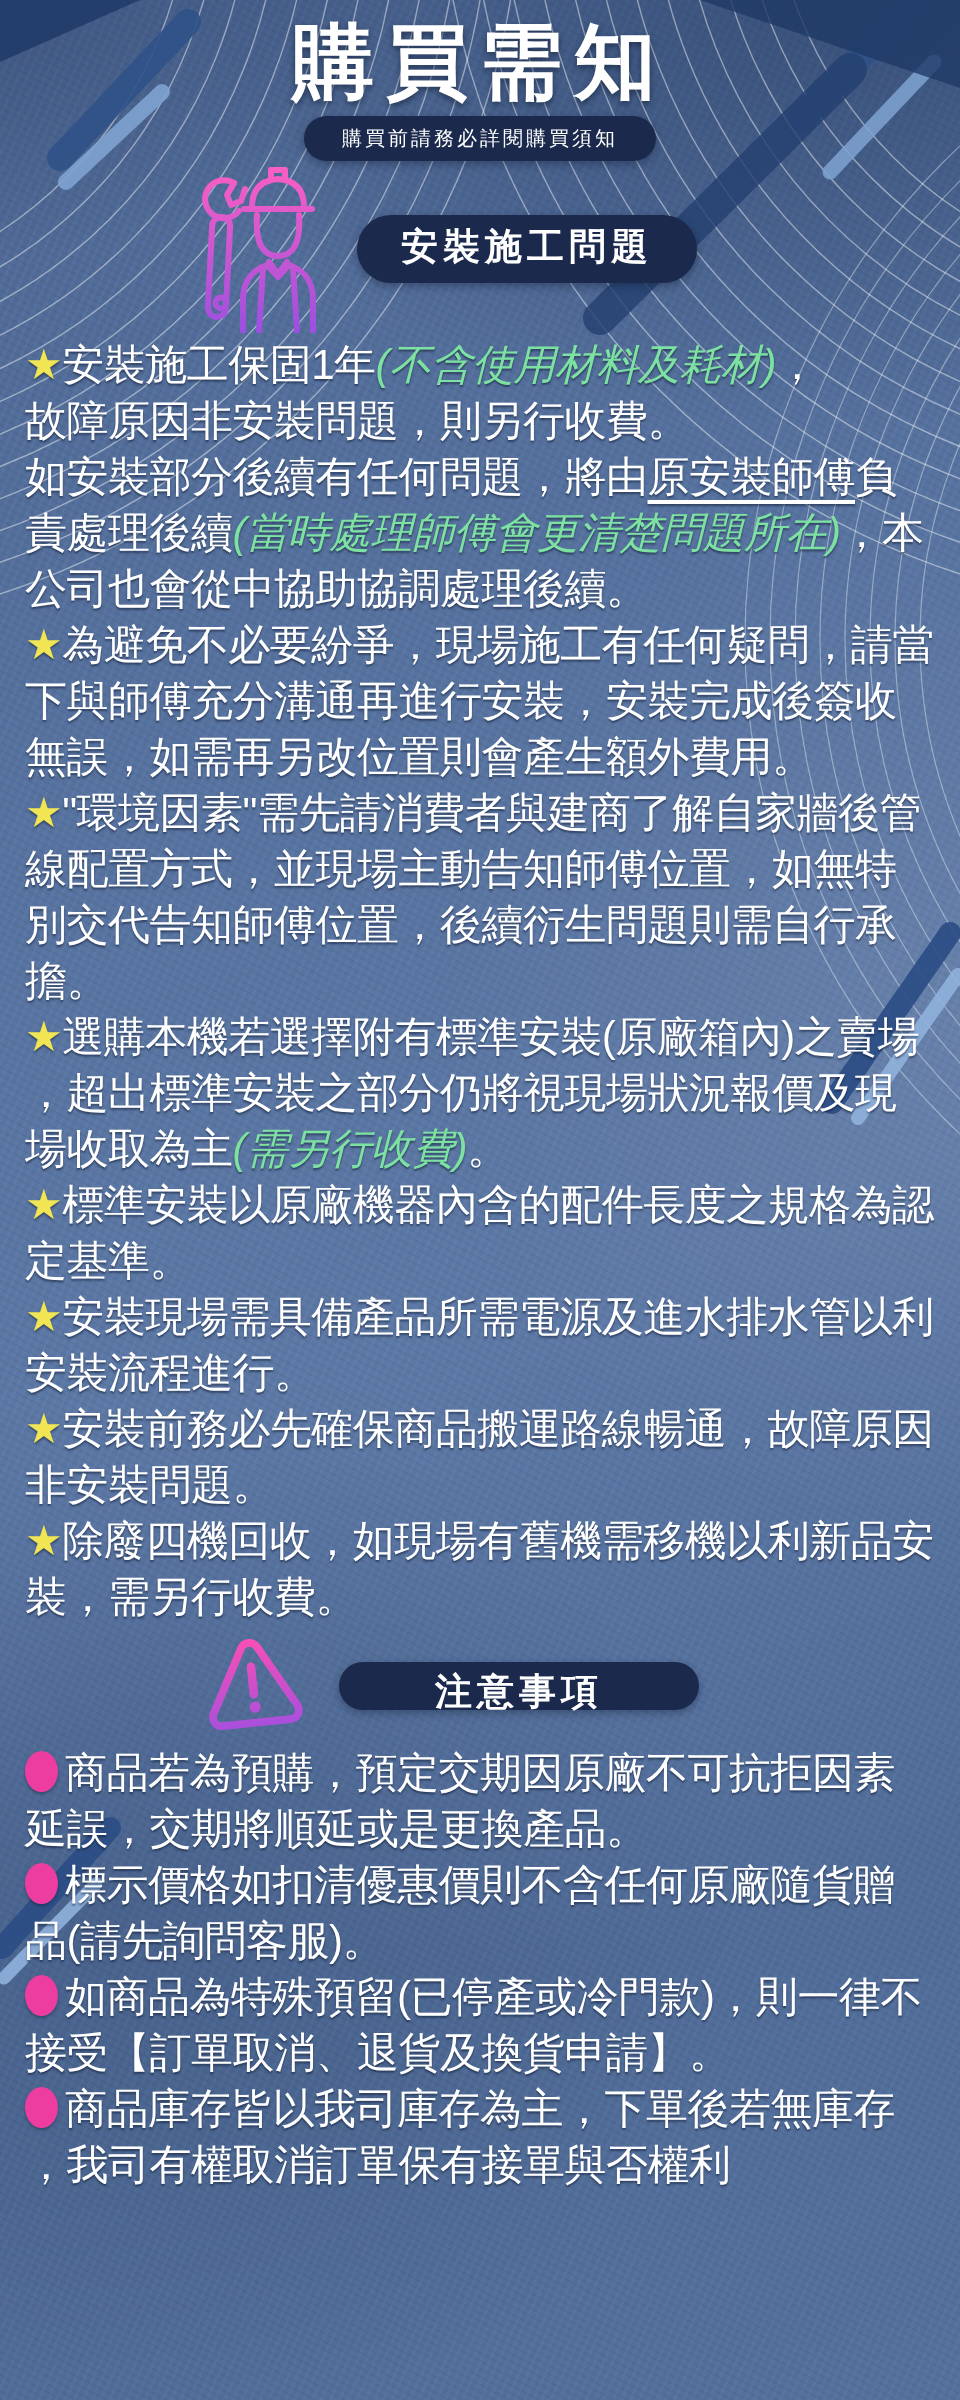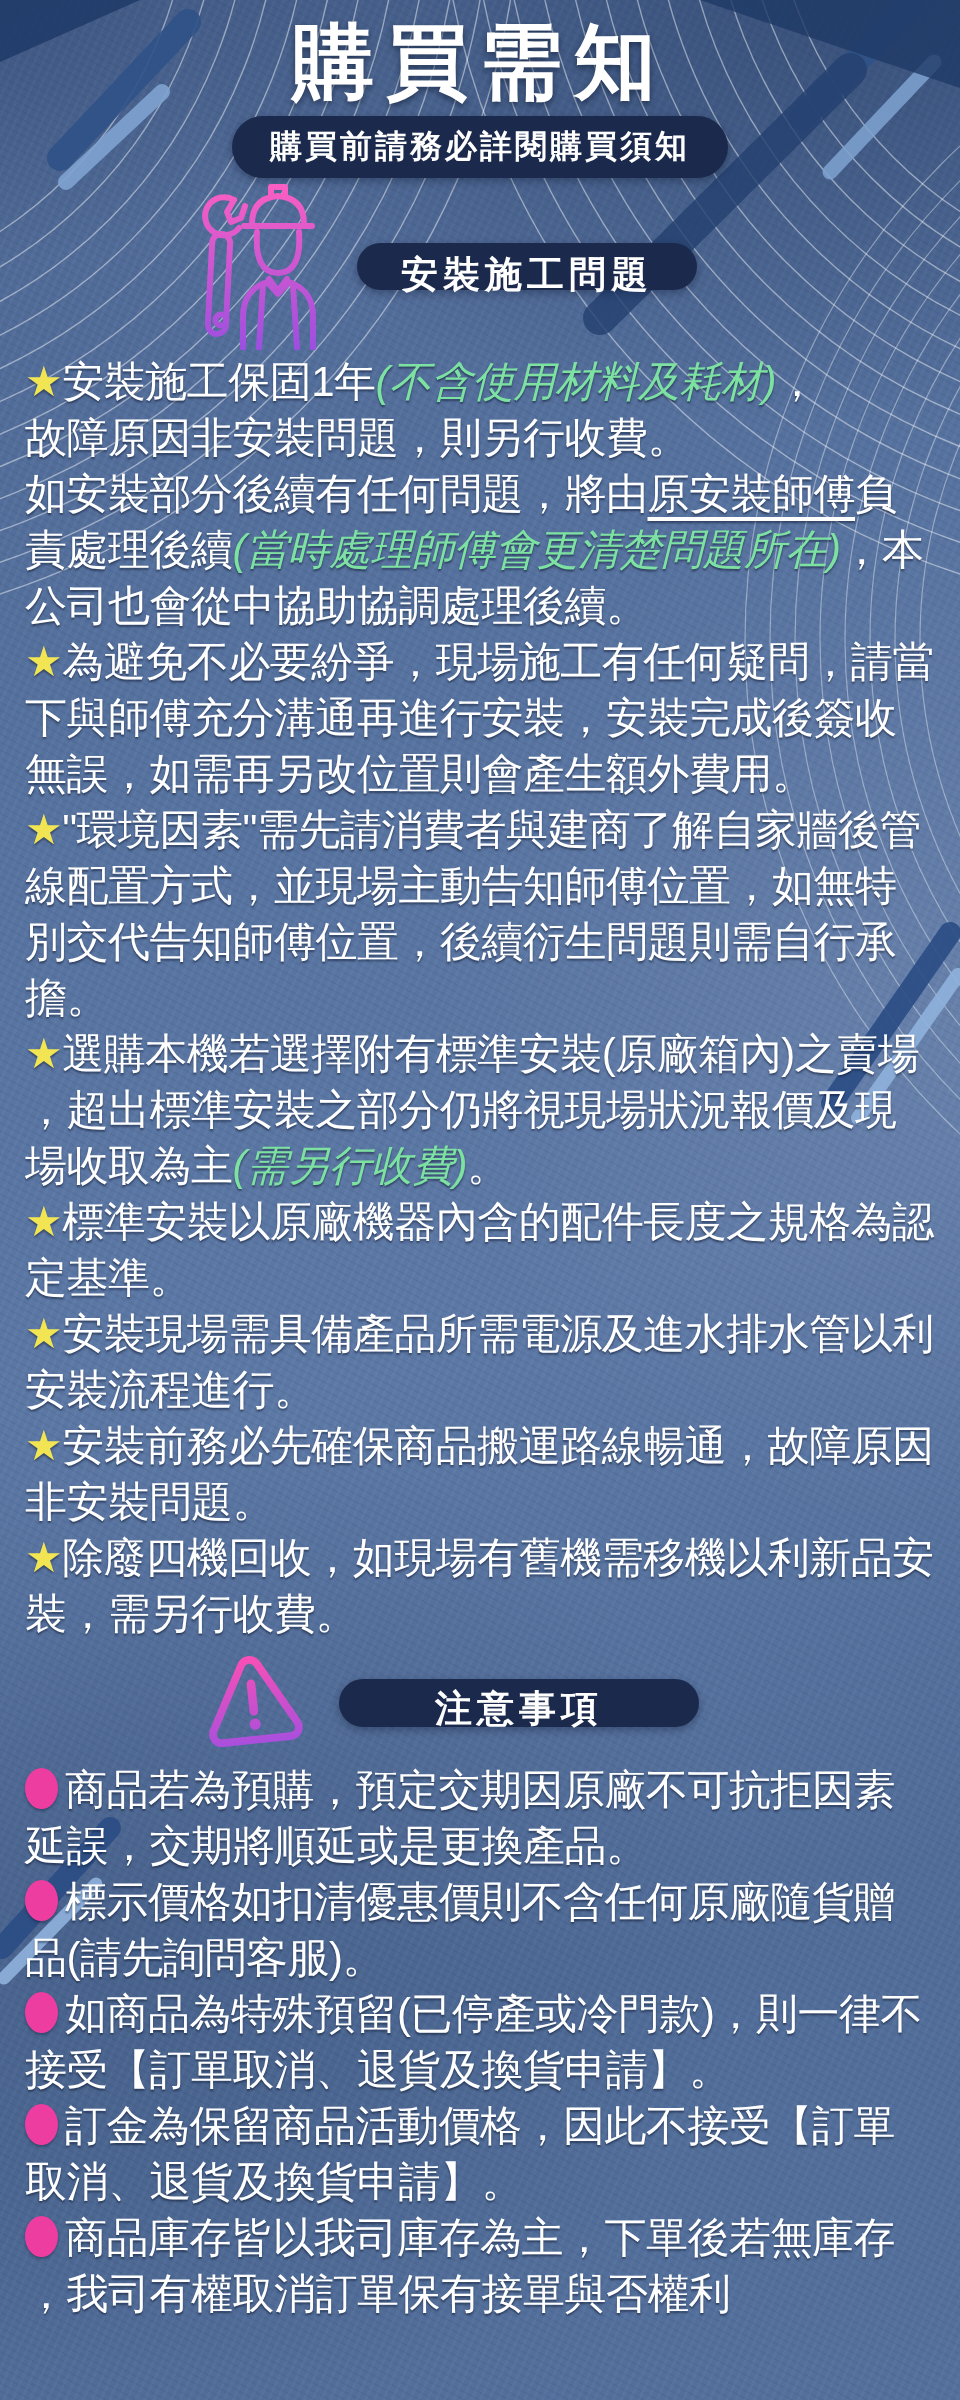--- a/index.html
+++ b/index.html
@@ -23,28 +23,28 @@
     font-size:82px;line-height:1.15;font-weight:700;color:#ffffff;
     text-align:center;margin:4px;letter-spacing:12px;
     text-shadow:0 3px 6px rgba(8,18,40,.55);
   }
   .pill{
     background:#1b2a4c;color:#ffffff;border-radius:999px;
     box-shadow:0 3px 8px rgba(8,18,40,.35);
     display:inline-block;text-align:center;
   }
   .subtitle-wrap{text-align:center;margin-top:8px;}
-  .pill.subtitle{font-size:32px;font-weight:700;letter-spacing:3px;padding:9px 38px;}
+  .pill.subtitle{font-size:20px;font-weight:400;letter-spacing:3px;padding:9px 38px;}
 
   .section-header{
     display:flex;align-items:center;justify-content:center;gap:24px;
     height:176px;transform:translateX(-40px);
   }
   .section-header .hdr-icon{flex:0 0 auto;}
-  .pill.hdr{font-size:37px;font-weight:700;letter-spacing:5px;padding:0 44px;line-height:64px;height:47px;text-align:right;}
+  .pill.hdr{font-size:37px;font-weight:700;letter-spacing:5px;padding:0 44px;line-height:64px;height:68px;text-align:right;}
 
   .notice-header{
     display:flex;align-items:center;justify-content:center;gap:34px;
     height:118px;transform:translateX(-30px);margin-top:2px;
   }
   .pill.notice-hdr{font-size:37px;font-weight:700;letter-spacing:5px;padding:0 96px;line-height:60px;height:48px;}
   .warn-rot{transform:rotate(-6deg);}
 
   .item-list{margin:0;}
   .item{
@@ -180,17 +180,16 @@
         <circle cx="60" cy="85" r="6.5" fill="url(#gt)"></circle>
       </svg>
     </span>
     <span class="pill notice-hdr">注意事項</span>
   </div>
 
   <div class="item-list" id="notice-list">
       <p class="item"><span class="run-bullet"></span><span class="run-w">商品若為預購，預定交期因原廠不可抗拒因素延誤，交期將順延或是更換產品。</span></p>
       <p class="item"><span class="run-bullet"></span><span class="run-w">標示價格如扣清優惠價則不含任何原廠隨貨贈品(請先詢問客服)。</span></p>
       <p class="item"><span class="run-bullet"></span><span class="run-w">如商品為特殊預留(已停產或冷門款)，則一律不接受【訂單取消、退貨及換貨申請】。</span></p>
-      <p class="item"><span class="run-bullet"></span><span class="run-w">訂金為保留商品活動價格，因此不接受【訂單取消、退貨及換貨申請】。</span></p>
       <p class="item"><span class="run-bullet"></span><span class="run-w">商品庫存皆以我司庫存為主，下單後若無庫存，我司有權取消訂單保有接單與否權利</span></p>
     </div>
 
 </div>
 
 </body></html>

